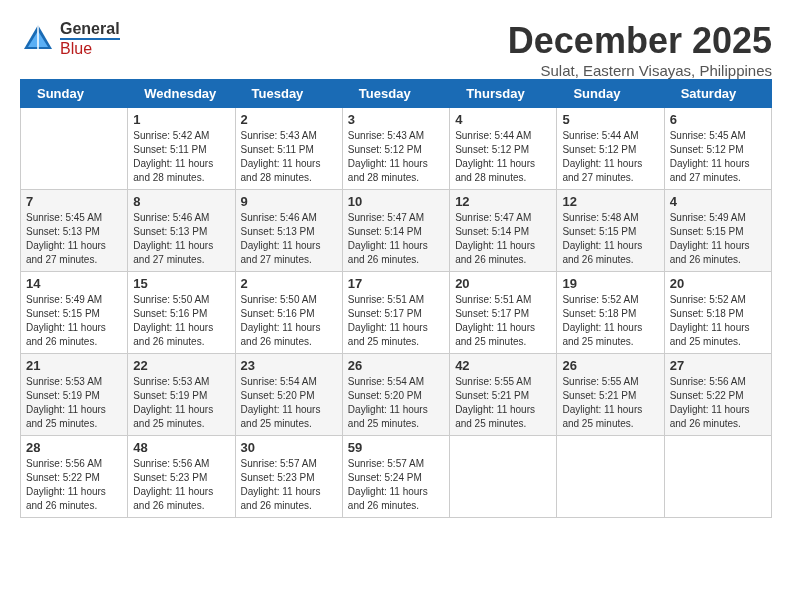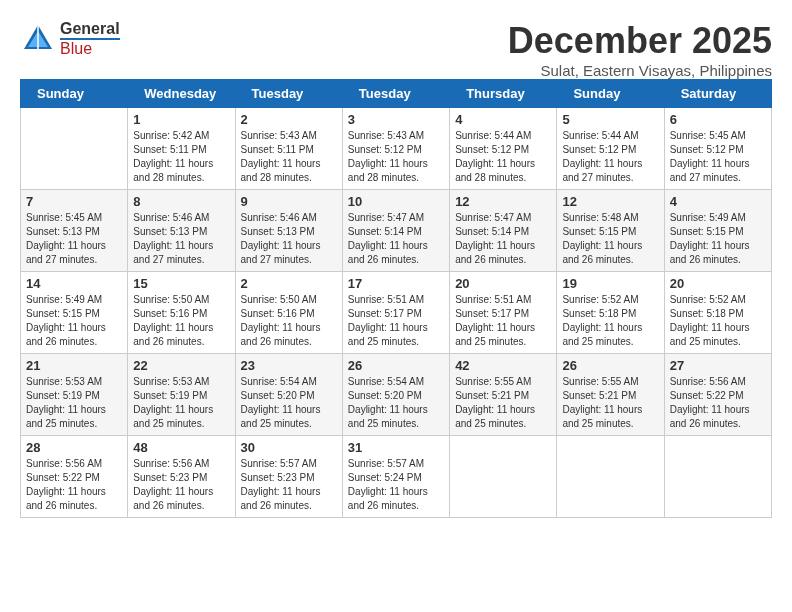--- a/index.html
+++ b/index.html
@@ -250,21 +250,21 @@
         </td>
         <td>
           <span class="day-num">48</span>
           <div class="day-info">Sunrise: 5:56 AM<br>Sunset: 5:23 PM<br>Daylight: 11 hours and 26 minutes.</div>
         </td>
         <td>
           <span class="day-num">30</span>
           <div class="day-info">Sunrise: 5:57 AM<br>Sunset: 5:23 PM<br>Daylight: 11 hours and 26 minutes.</div>
         </td>
         <td>
-          <span class="day-num">31</span>
+          <span class="day-num">59</span>
           <div class="day-info">Sunrise: 5:57 AM<br>Sunset: 5:24 PM<br>Daylight: 11 hours and 26 minutes.</div>
         </td>
         <td class="empty-cell"></td>
         <td class="empty-cell"></td>
         <td class="empty-cell"></td>
       </tr>
     </tbody>
 </table>
 
 </body></html>

